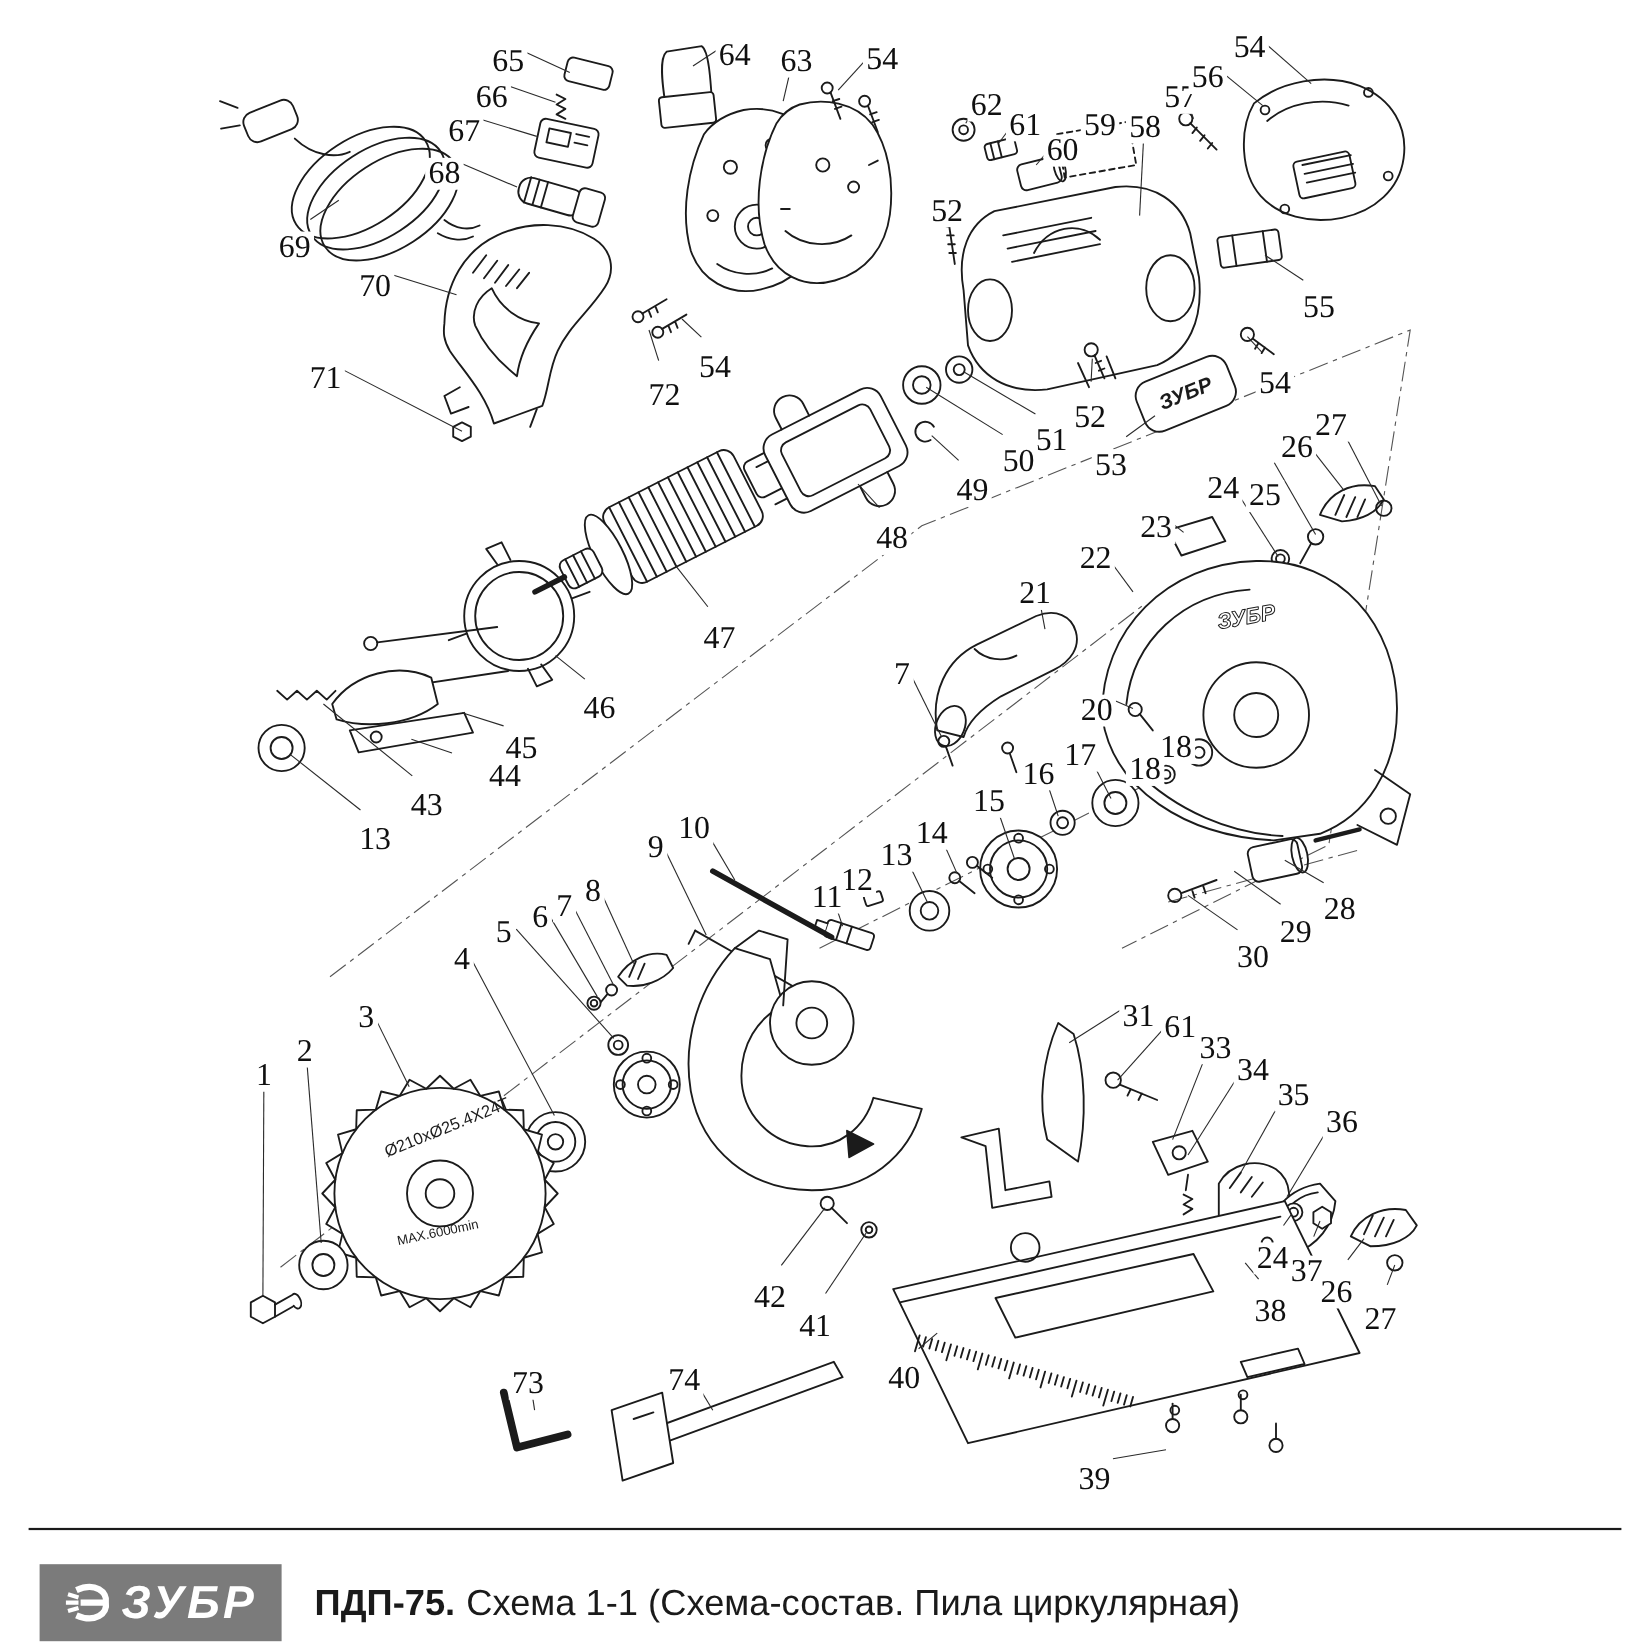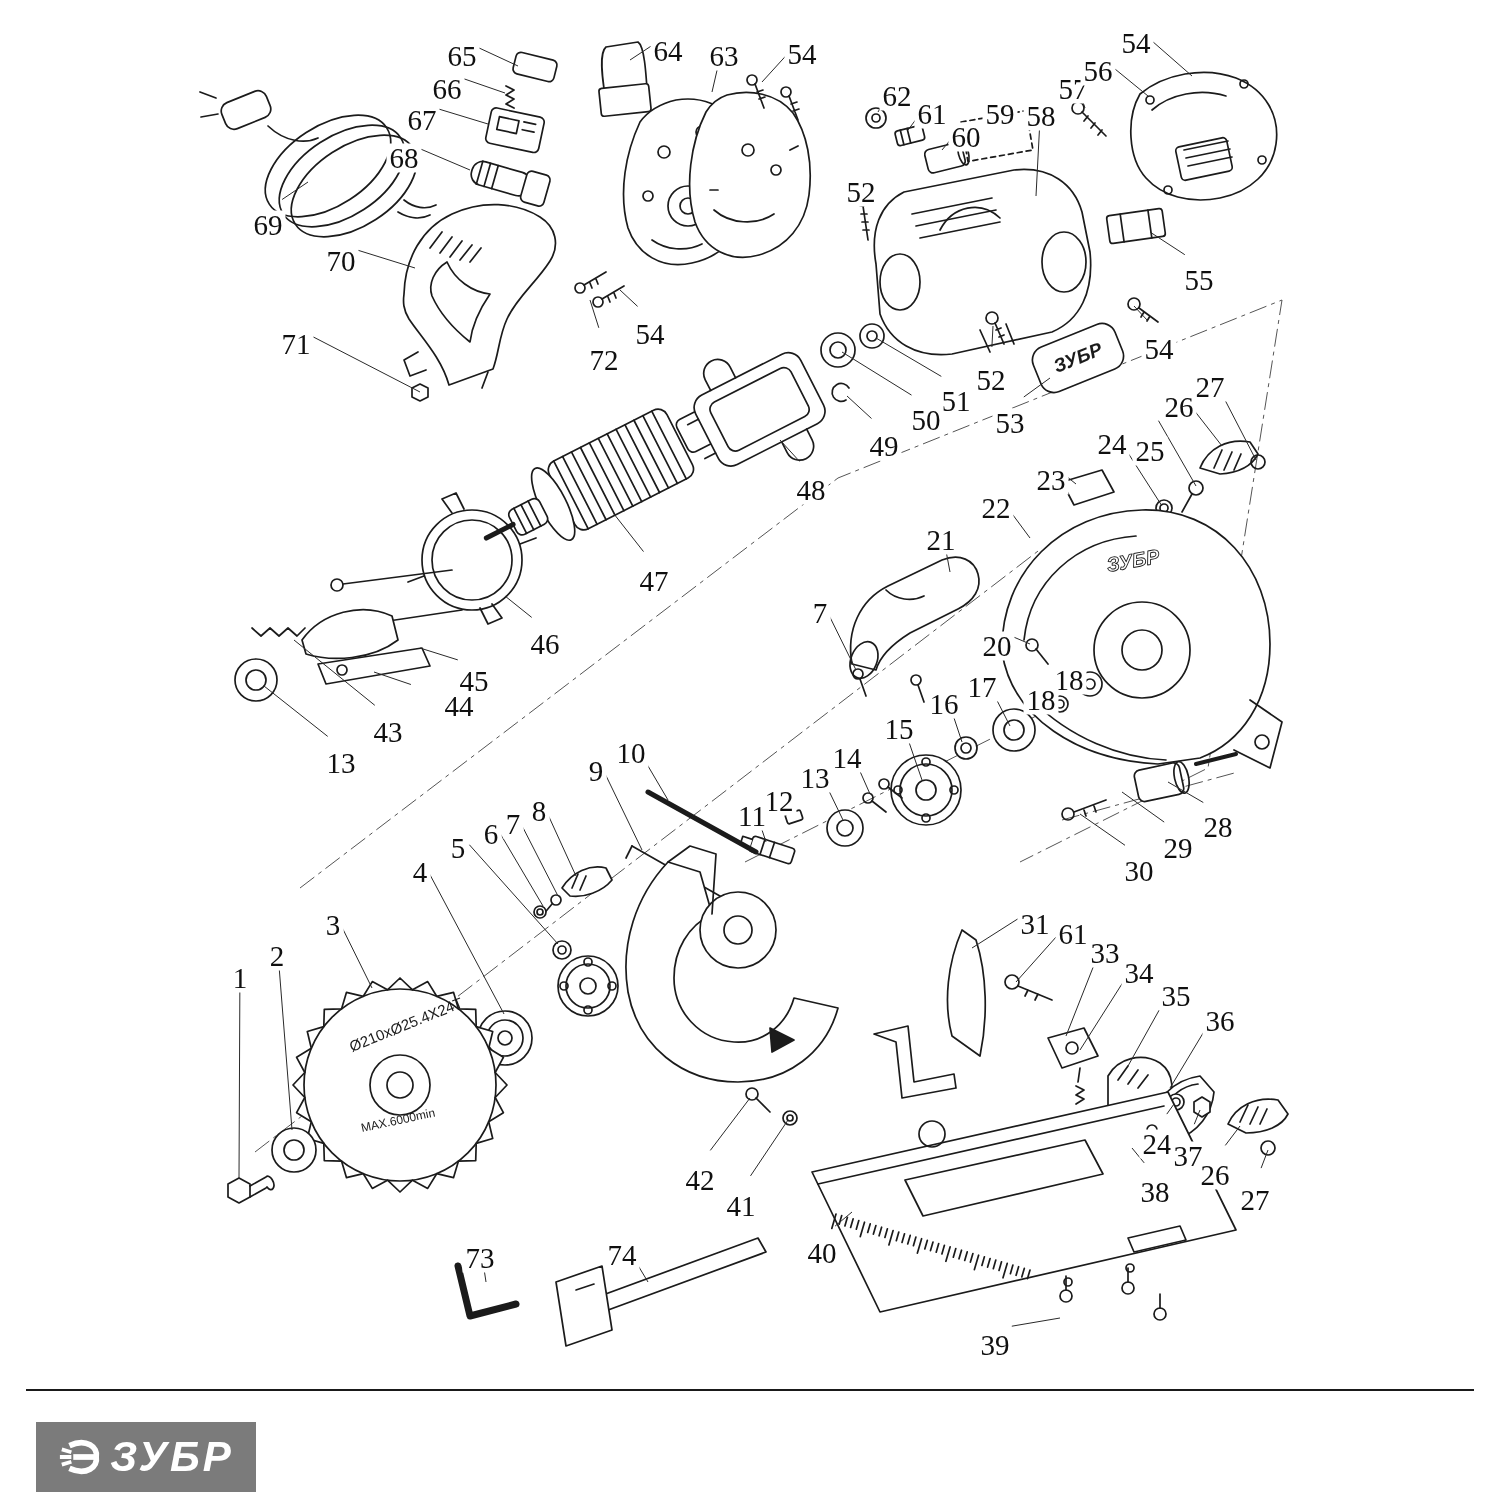--- a/index.html
+++ b/index.html
@@ -579,14 +579,17 @@
 
   <div id="footer">
     <div id="logo-box">
       <svg width="42" height="42" viewBox="0 0 44 44">
         <path d="M12,10 C30,2 42,12 40,22 C42,32 30,42 12,34" fill="none" stroke="#fff" stroke-width="6"></path>
         <path d="M16,22 H38" stroke="#fff" stroke-width="6"></path>
         <path d="M4,14 l10,3 M2,22 l12,0 M4,30 l10,-3" stroke="#fff" stroke-width="4"></path>
       </svg>
       <span id="logo-text">ЗУБР</span>
     </div>
+    <div id="footer-title">
+      <span class="model">ПДП-75.</span><span class="subtitle">Схема 1-1 (Схема-состав. Пила циркулярная)</span>
+    </div>
   </div>
 </div>
 
 </body></html>

